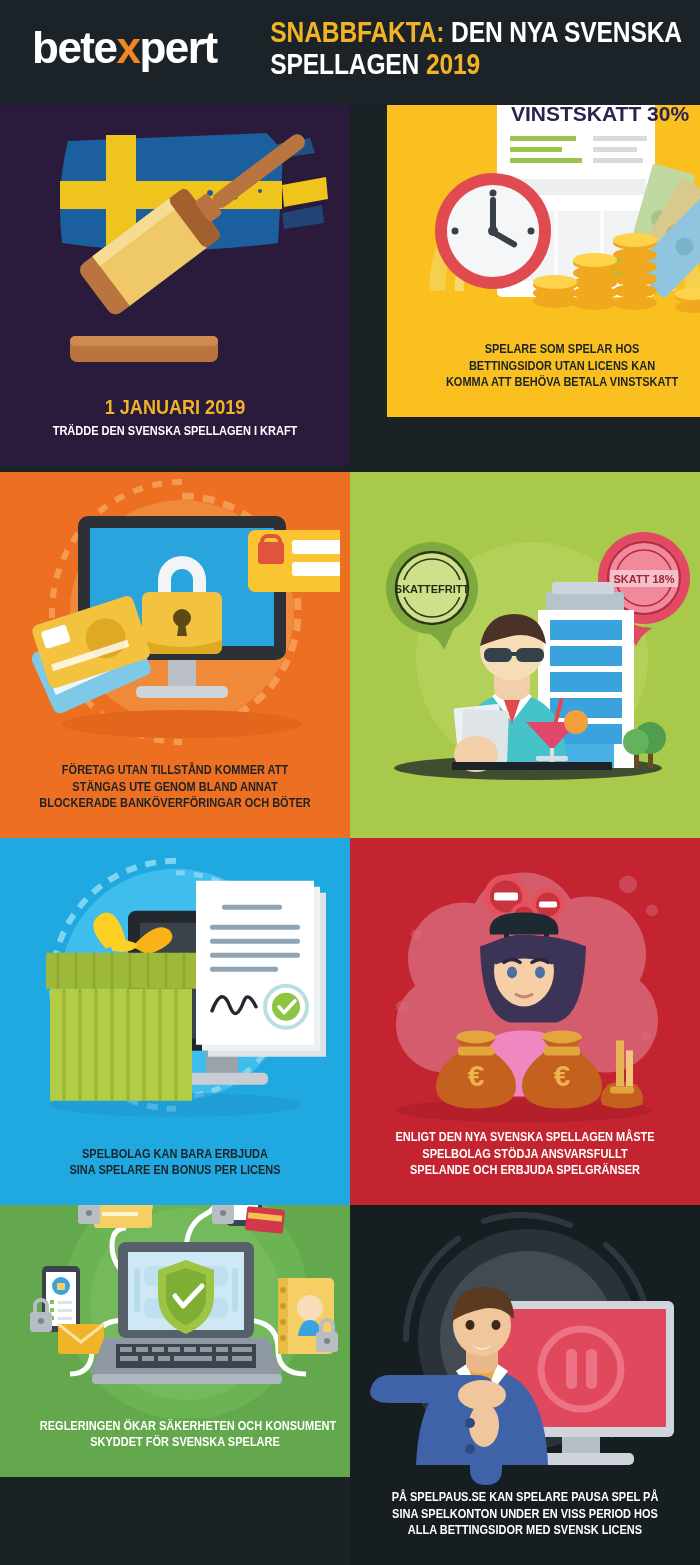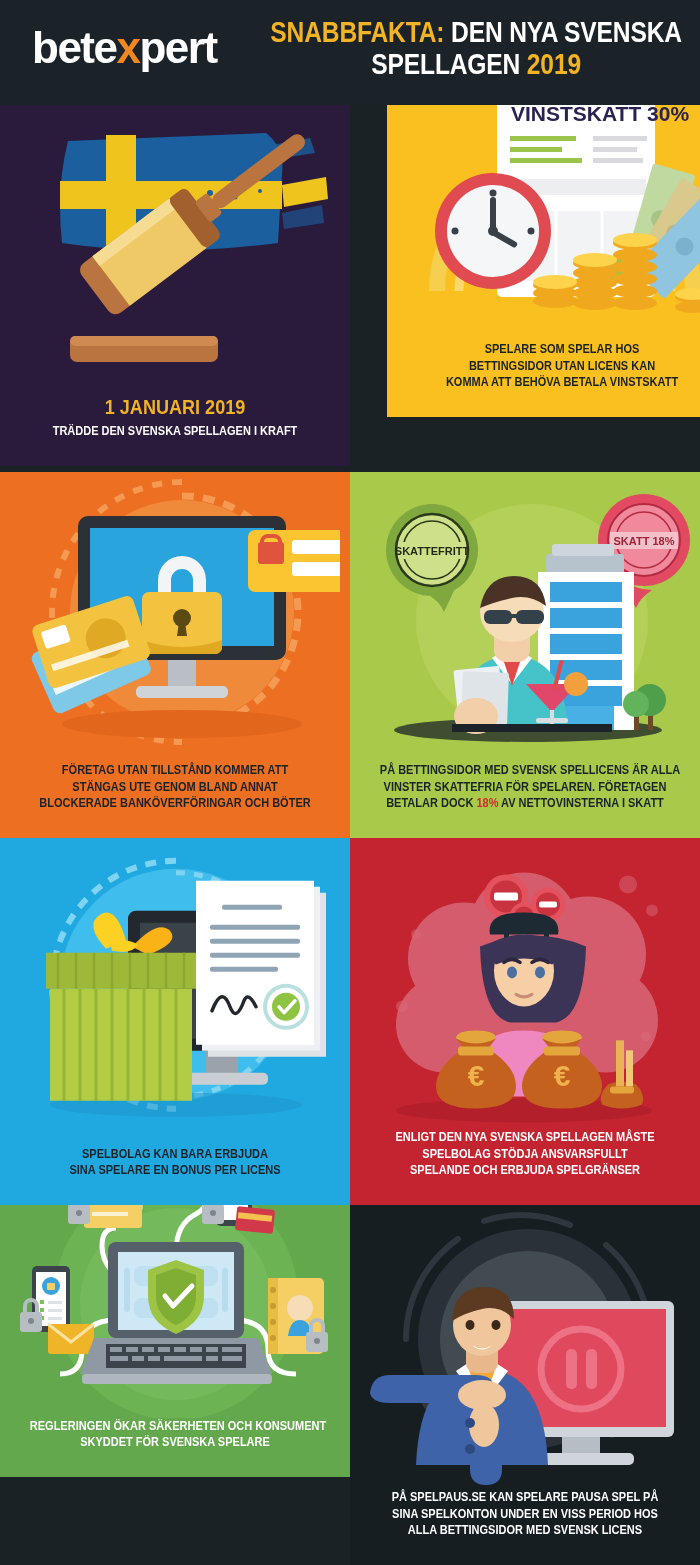--- a/index.html
+++ b/index.html
@@ -17,21 +17,21 @@
     background: #1c2328; display: flex; align-items: center;
   }
   .logo {
     position: absolute; left: 32px; top: 26px;
     font-size: 44px; font-weight: 700; letter-spacing: -1.5px;
     color: #ffffff; line-height: 1;
   }
   .logo .x-mark { color: #f0881f; }
   .header-title {
     position: absolute; right: 18px; top: 16px;
-    text-align: center; line-height: 1.06;
+    text-align: left; line-height: 1.06;
   }
   .header-title .line {
     font-size: 30px; font-weight: 700; color: #ffffff;
     letter-spacing: -0.2px;
     transform: scaleX(0.82); transform-origin: right center;
     white-space: nowrap;
   }
   .header-title .hl { color: #f2b424; }
 
   
@@ -59,21 +59,21 @@
   .cap-light .cap-line { color: #ffffff; }
   .cap-line .accent-red { color: #d32a32; }
 
   
   #p1 { left:0;   top:0;    height:361px; background:#2a1b3d; }
   #p2 { left:350px;top:0;    height:312px; background:#fac01f;margin-left:37px; }
   #p3 { left:0;   top:367px; height:366px; background:#ed6f22; }
   #p4 { left:350px;top:367px; height:366px; background:#a9c94b; }
   #p5 { left:0;   top:733px; height:367px; background:#20a8e0;gap:8px; }
   #p6 { left:350px;top:733px; height:367px; background:#c32430; }
-  #p7 { left:0;   top:1100px;height:272px; background:#63a84c; }
+  #p7 { left:0;   top:1100px;height:272px; background:#63a84c;align-items:flex-end; }
   #p8 { left:350px;top:1100px;height:360px; background:#171e22; }
 
   svg { display:block; width:100%; height:100%; }
 </style>
 </head>
 <body>
 
 <div id="infographic">
 
   <div class="header">
@@ -312,25 +312,20 @@
             <g>
               <path d="M166 212 h52 l-26 28 z" fill="#e0476b"></path>
               <rect x="190" y="238" width="4" height="18" fill="#d8dde1"></rect>
               <rect x="176" y="246" width="32" height="5" rx="2" fill="#d8dde1"></rect>
               <rect x="196" y="188" width="4" height="30" fill="#e24a4a" transform="rotate(14 198 203)"></rect>
               <circle cx="216" cy="212" r="12" fill="#f2a03c"></circle>
             </g>
           </g>
           <rect x="92" y="252" width="160" height="8" fill="#1c2328"></rect>
         </svg>
-      </div>
-      <div class="caption cap-dark">
-        <span class="cap-line">PÅ BETTINGSIDOR MED SVENSK SPELLICENS ÄR ALLA</span>
-        <span class="cap-line">VINSTER SKATTEFRIA FÖR SPELAREN. FÖRETAGEN</span>
-        <span class="cap-line"><span>BETALAR DOCK </span><span class="accent-red">18%</span><span> AV NETTOVINSTERNA I SKATT</span></span>
       </div>
     </div>
 
     <div class="panel" id="p5">
       <div class="art">
         <svg viewBox="0 0 330 290">
           <circle cx="166" cy="142" r="116" fill="#3fbdec"></circle>
           <path d="M166 18 A124 124 0 0 0 166 266" fill="none" stroke="#7fd4f2" stroke-width="6" stroke-dasharray="11 9"></path>
           <path d="M166 30 A112 112 0 0 1 166 254" fill="none" stroke="#7fd4f2" stroke-width="5" stroke-dasharray="9 9"></path>
           <ellipse cx="166" cy="262" rx="126" ry="12" fill="#1b93c9" opacity=".5"></ellipse>

